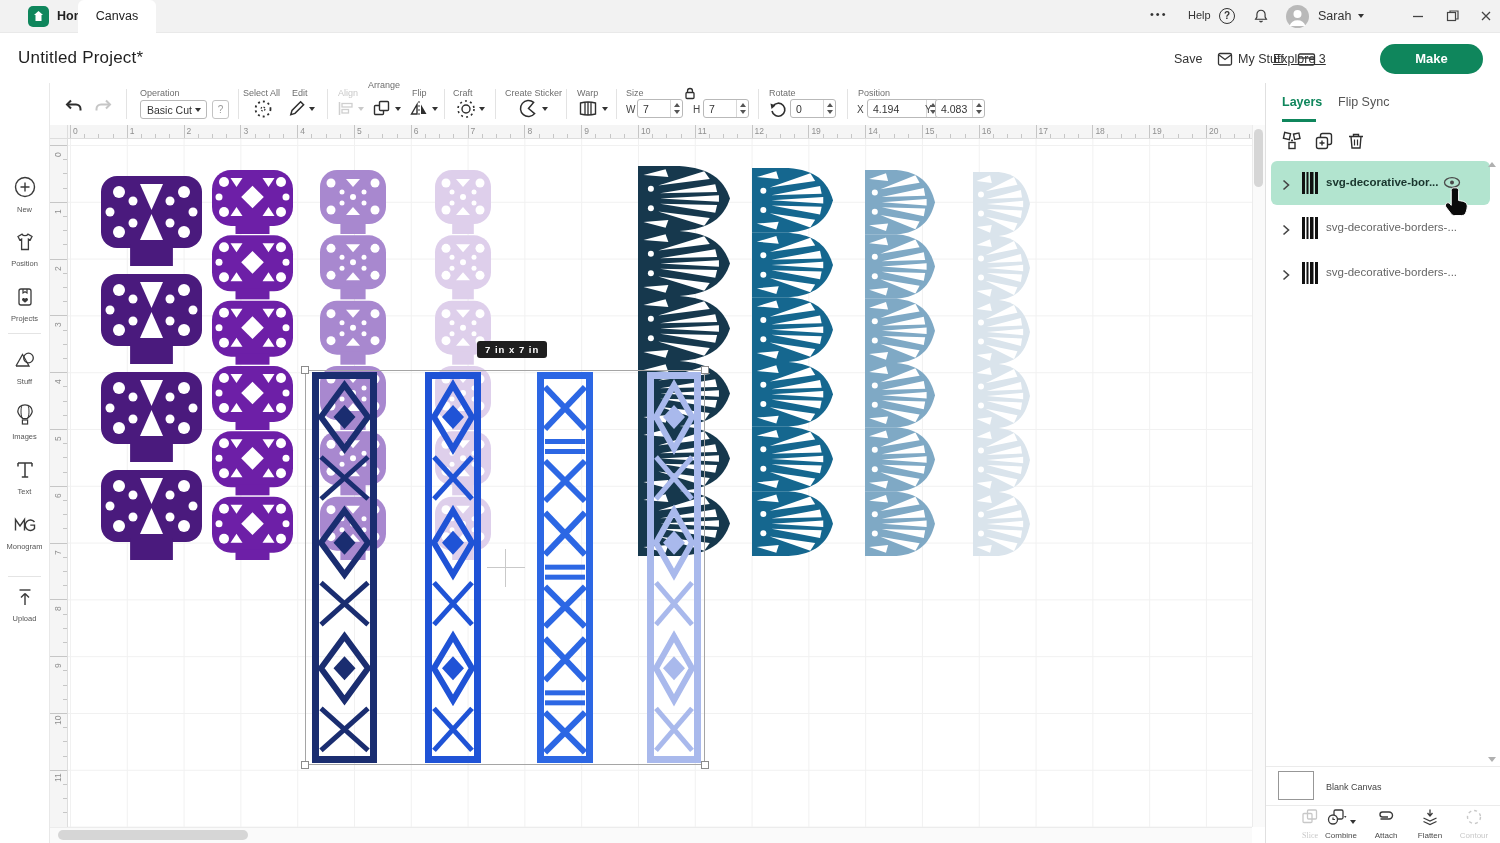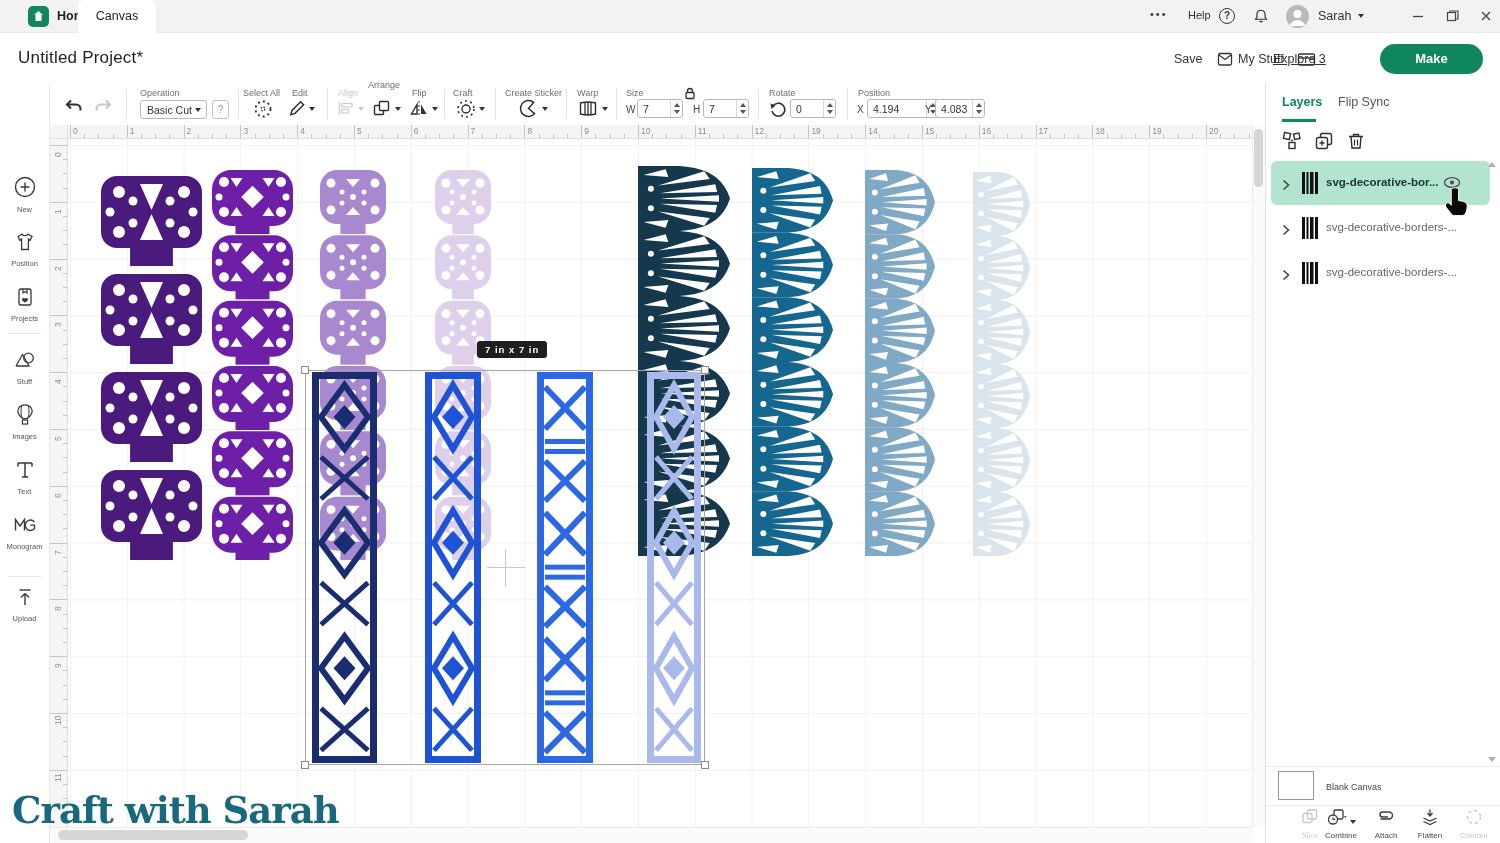--- a/index.html
+++ b/index.html
@@ -1215,21 +1215,20 @@
       <div id="sel-box" style="left: 305px; top: 370px; width: 400px; height: 395px;"></div>
       <div class="handle" style="left: 301px; top: 366px;"></div>
       <div class="handle" style="left: 701px; top: 366px;"></div>
       <div class="handle" style="left: 301px; top: 761px;"></div>
       <div class="handle" style="left: 701px; top: 761px;"></div>
       <div id="size-tooltip" style="left: 477px; top: 341px;">7 in x 7 in</div>
       <div class="crossline" style="left: 487px; top: 567px; width: 38px; height: 1px;"></div>
       <div class="crossline" style="left: 505px; top: 549px; width: 1px; height: 38px;"></div>
     </div>
 
-  <div id="watermark">Craft with Sarah</div>
 
   <div id="rightpanel">
     <span class="rp-tab active" style="left:16px;">Layers</span>
     <span class="rp-tab inactive" style="left:72px;">Flip Sync</span>
     <div id="tab-underline"></div>
 
     <svg class="rp-hicon" style="left:16px;" width="20" height="20" viewBox="0 0 20 20">
       <rect x="2" y="2" width="6" height="6" fill="none" stroke="#2e2e2e" stroke-width="1.4" transform="rotate(12 5 5)"></rect>
       <rect x="12" y="2.5" width="5.5" height="5.5" fill="none" stroke="#2e2e2e" stroke-width="1.4" transform="rotate(-12 14.7 5.2)"></rect>
       <rect x="7" y="11.5" width="6" height="6" fill="none" stroke="#2e2e2e" stroke-width="1.4"></rect>

